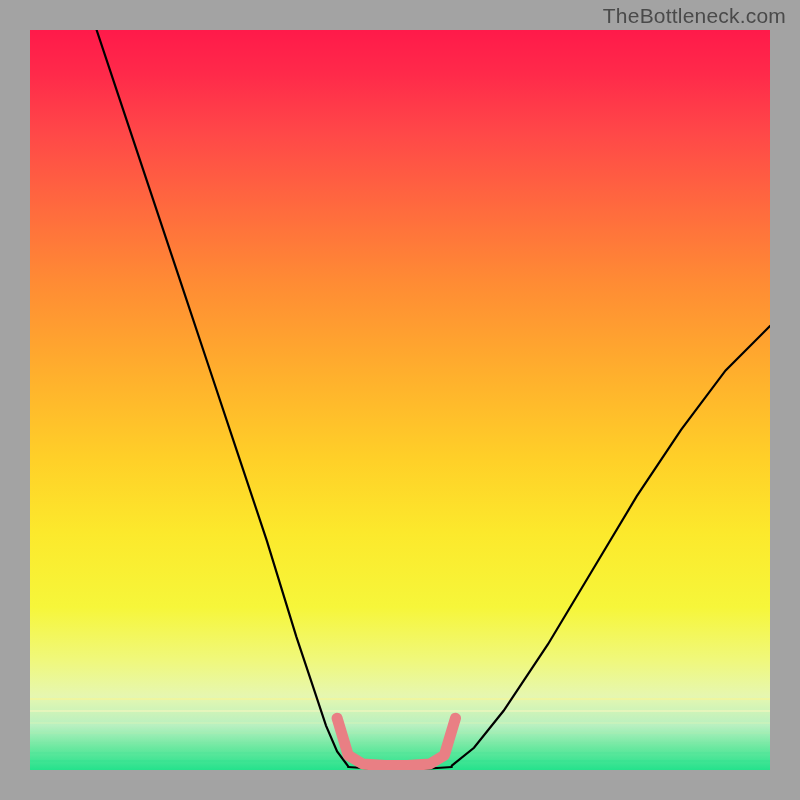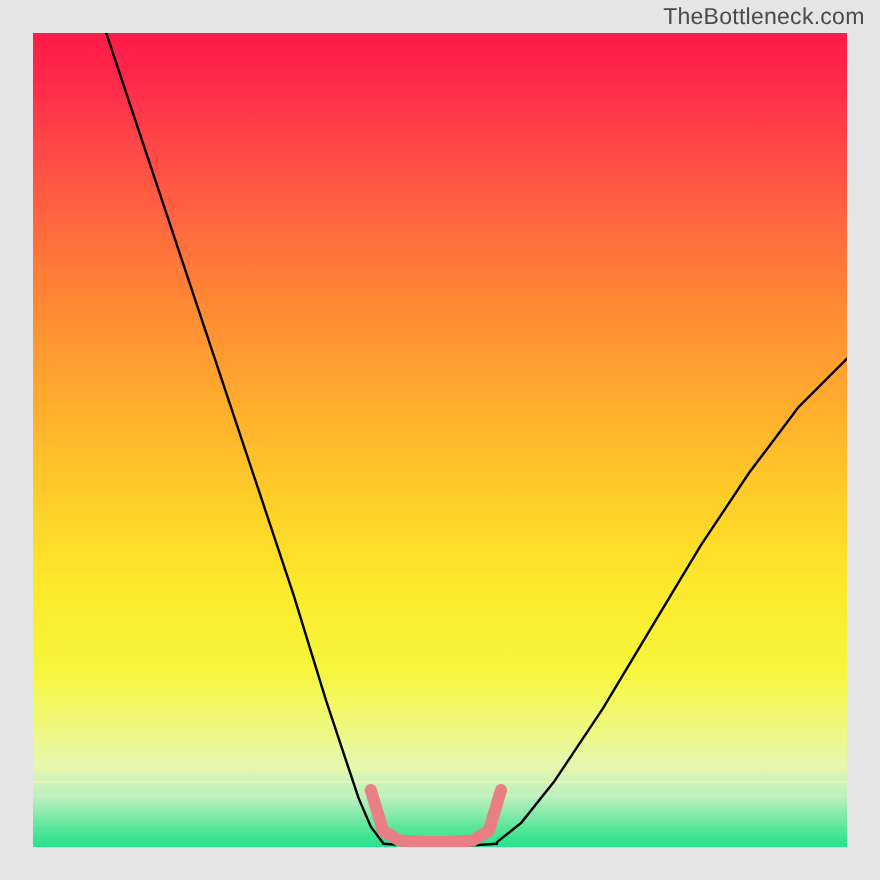--- a/index.html
+++ b/index.html
@@ -8,21 +8,21 @@
     width: 800px;
     height: 800px;
     background: #000;
     overflow: hidden;
     font-family: Arial, Helvetica, sans-serif;
   }
   .stage {
     position: relative;
     width: 800px;
     height: 800px;
-    background: #e5e5e5;
+    background: #a3a3a3;
   }
   .plot {
     position: absolute;
     left: 30px;
     top: 30px;
     width: 740px;
     height: 740px;
     overflow: hidden;
   }
   .gradient {

